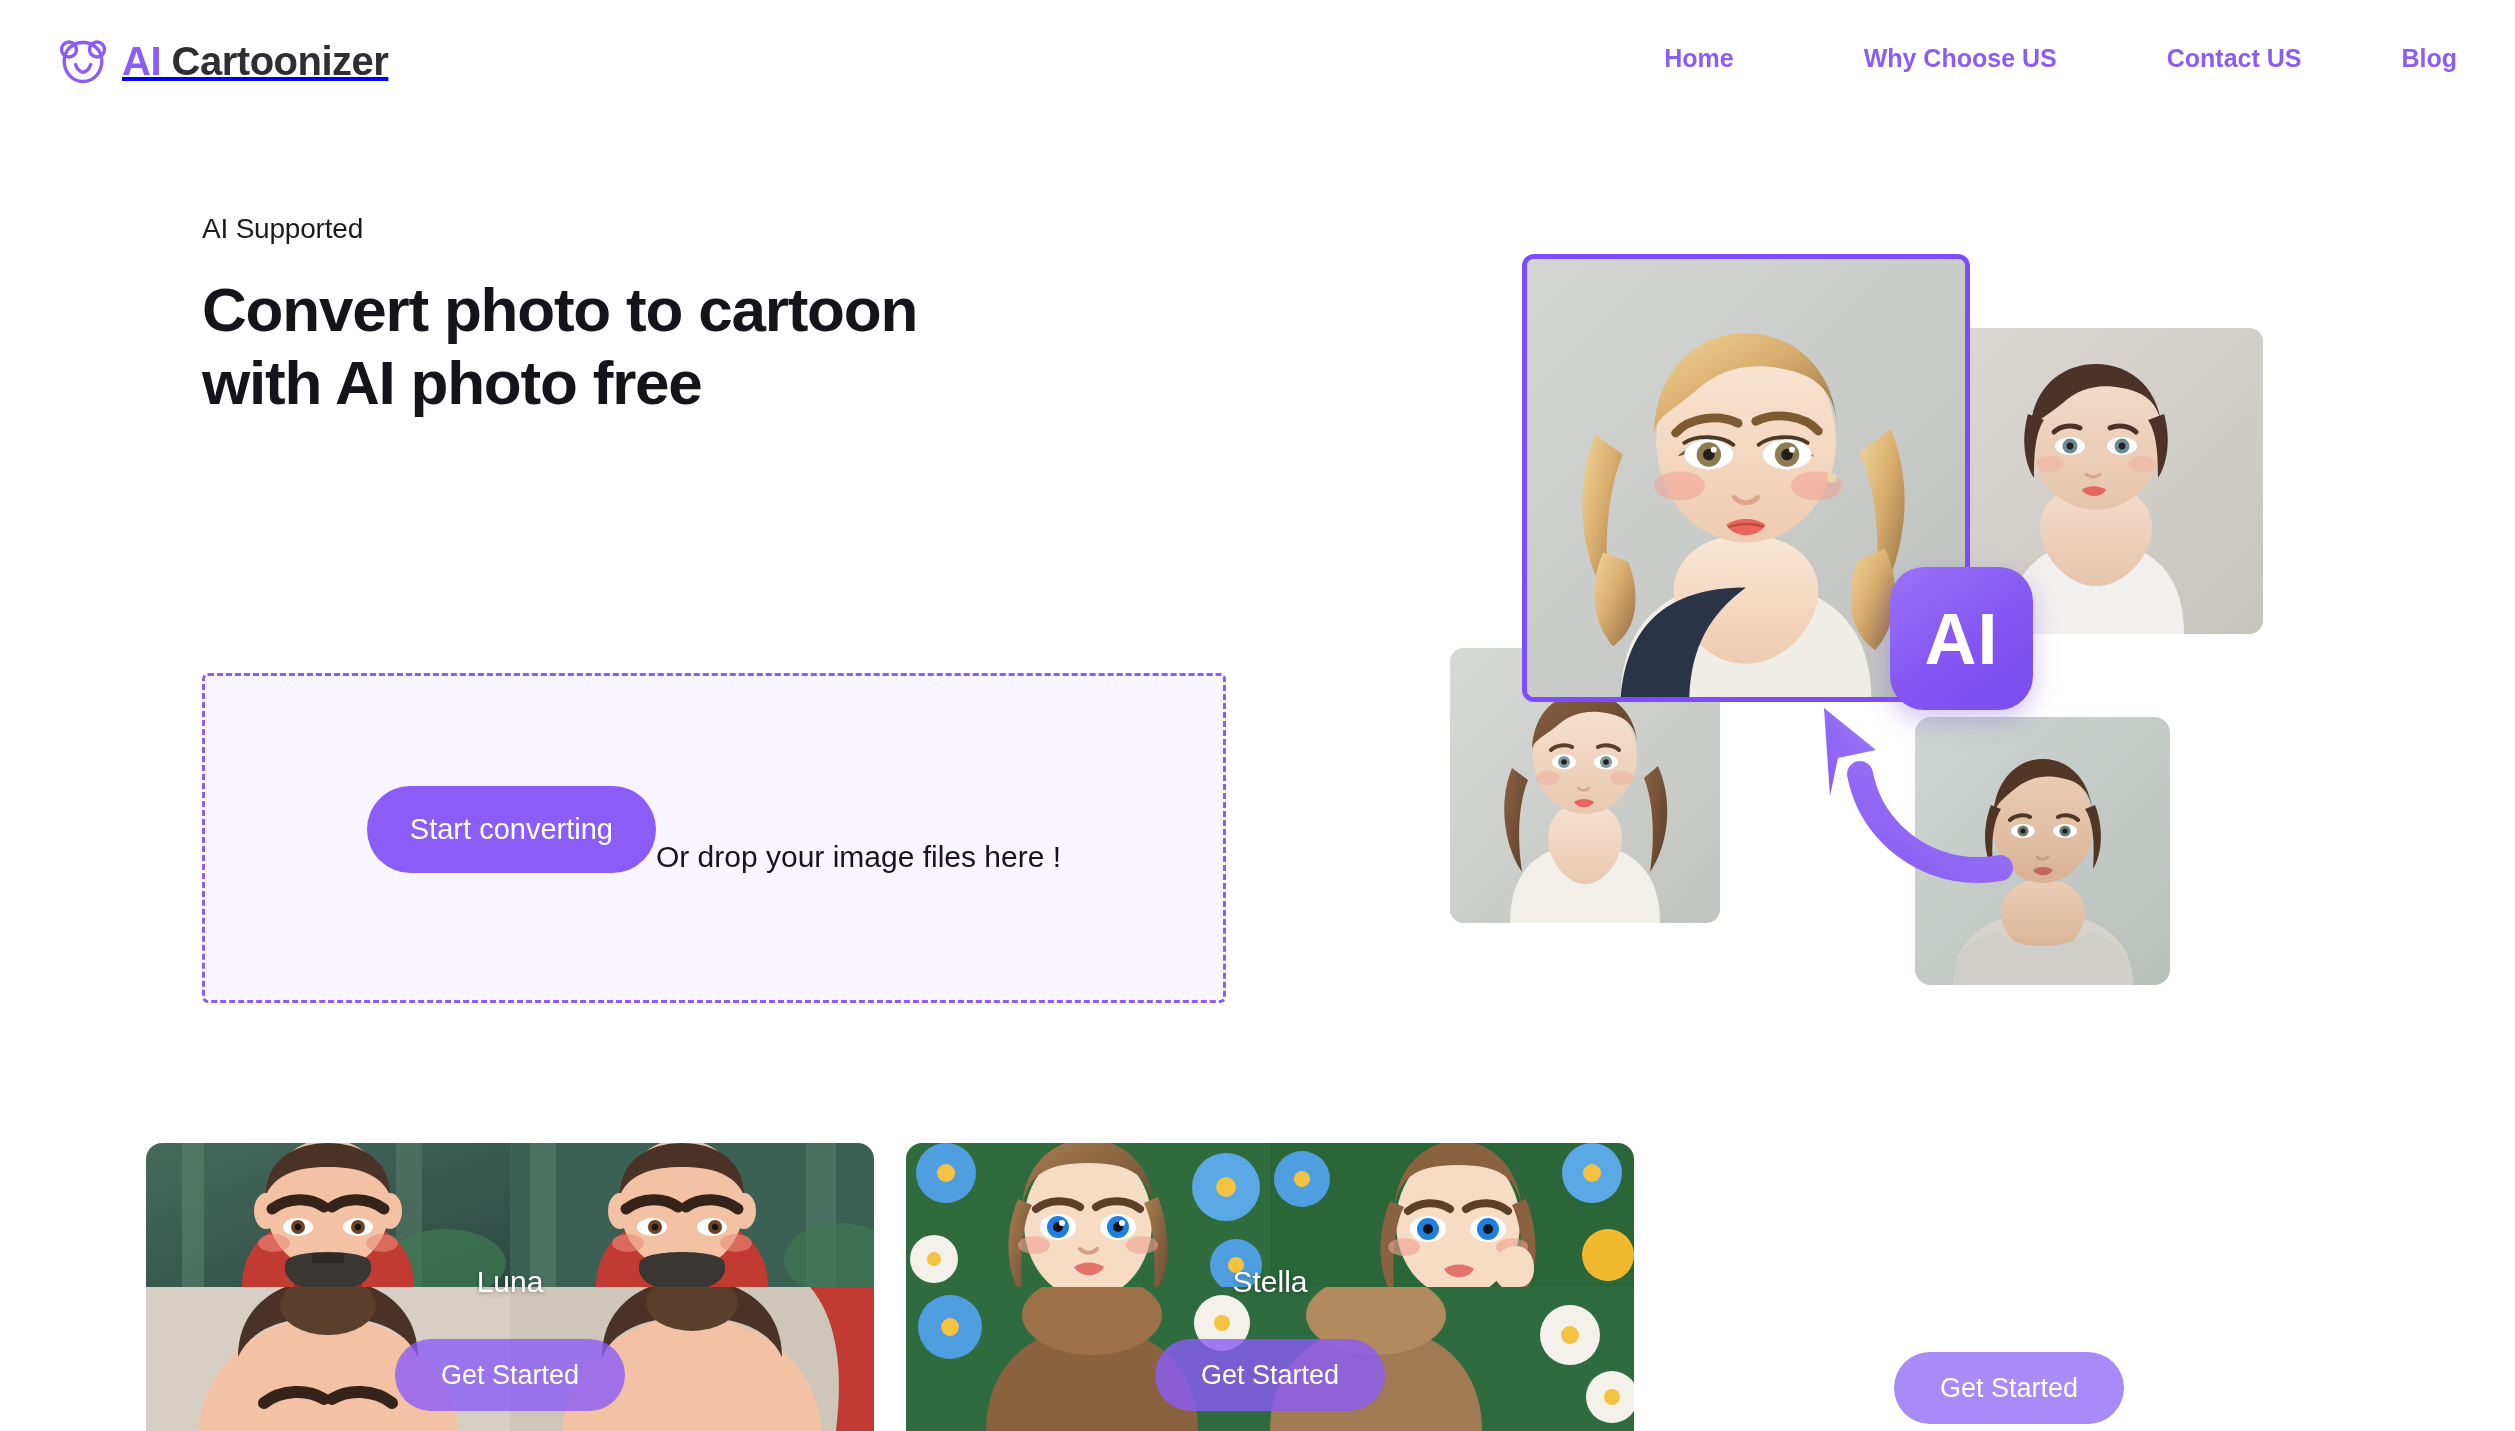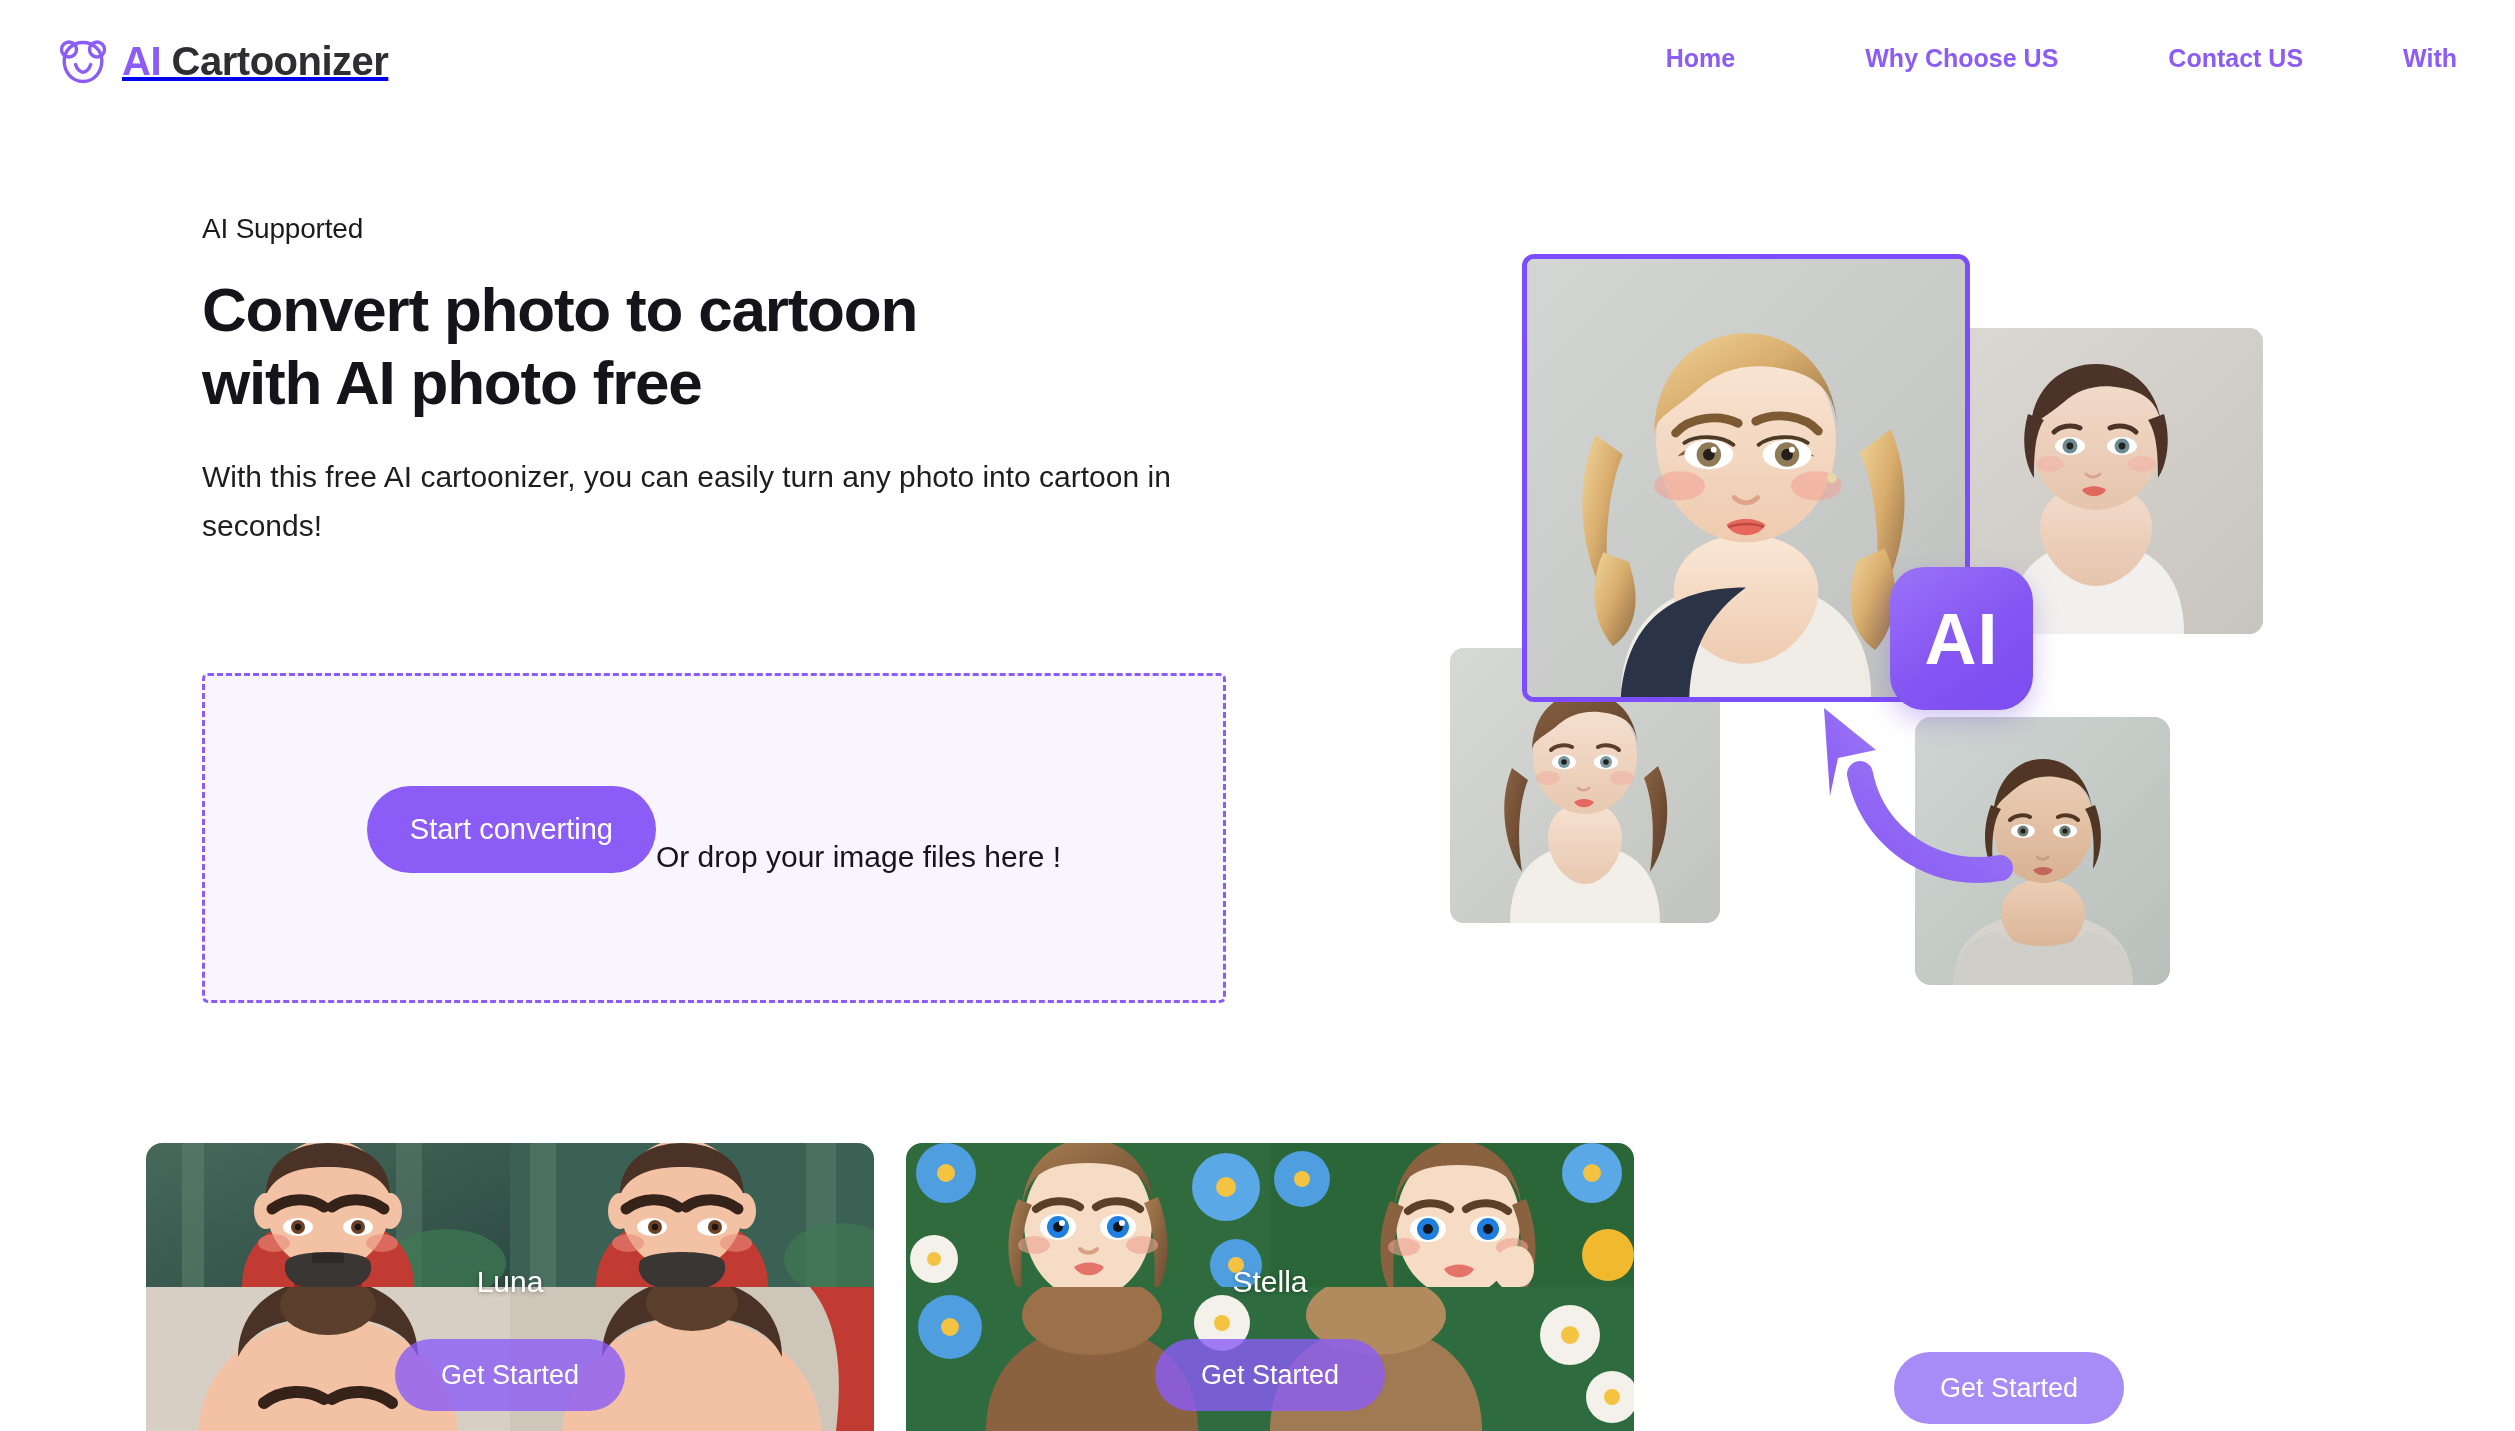--- a/index.html
+++ b/index.html
@@ -165,31 +165,30 @@
       </svg>
       <span class="brand-text">
         <span class="brand-ai">AI</span><span class="brand-name"> Cartoonizer</span>
       </span>
     </a>
 
     <nav class="nav">
       <a class="nav-home" href="#">Home</a>
       <a class="nav-why" href="#">Why Choose US</a>
       <a class="nav-contact" href="#">Contact US</a>
-      <a class="nav-blog" href="#">With</a>
+      <a class="nav-blog" href="#">Blog</a>
     </nav>
   </header>
 
   <section class="hero-left">
     <div class="eyebrow">AI Supported</div>
     <h1 class="headline">
       <span>Convert photo to cartoon</span><br>
       <span>with AI photo free</span>
     </h1>
-    <p class="subcopy">With this free AI cartoonizer, you can easily turn any photo into cartoon in seconds!</p>
   </section>
 
   <div class="dropzone">
     <button class="start-btn">Start converting</button>
     <div class="drop-text">Or drop your image files here !</div>
   </div>
 
   <div class="collage">
 
     <div class="ph ph-right">

